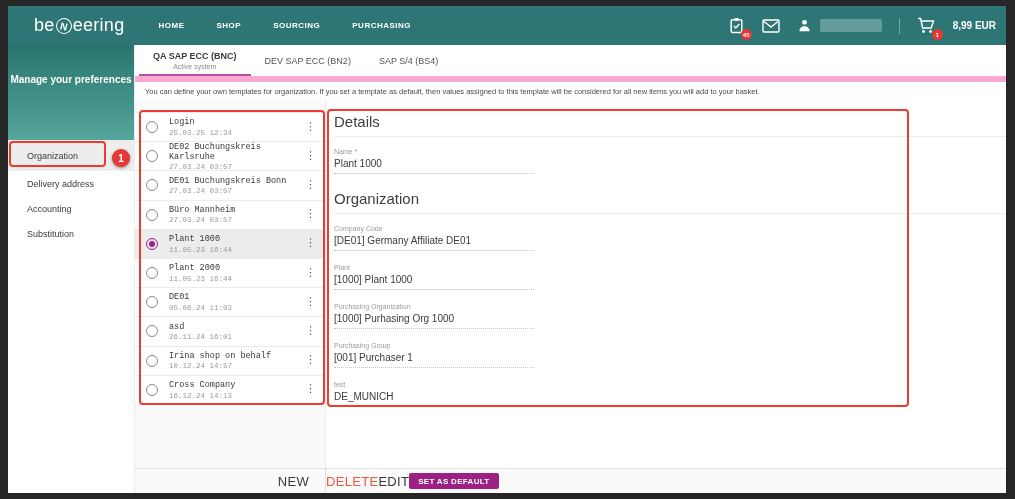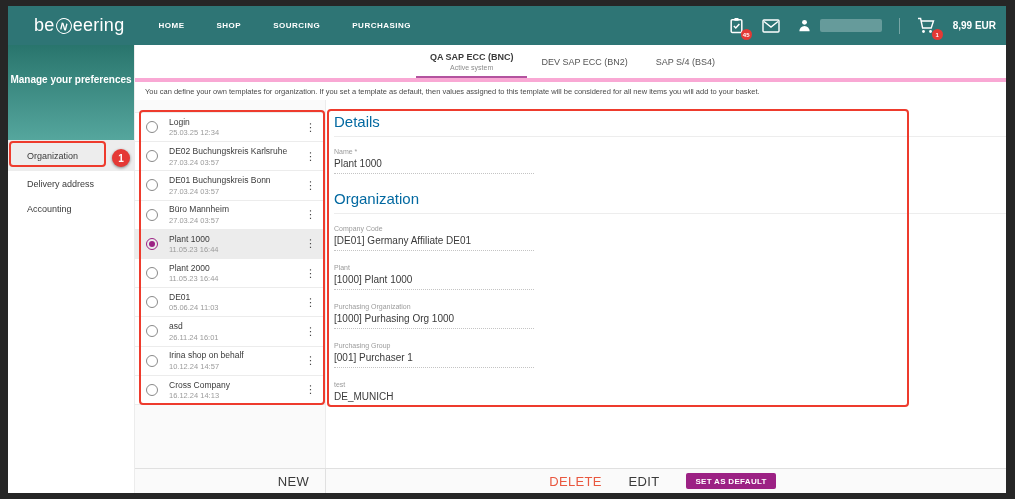--- a/index.html
+++ b/index.html
@@ -26,52 +26,52 @@
   .sidebar { width:127px; flex-shrink:0; background:#fff; border-right:1px solid #ececec; display:flex; flex-direction:column; }
   .sidebar-header { height:95px; background:linear-gradient(180deg,#29756d,#55a69d); color:#fff; text-align:center; padding-top:26px; }
   .sb-title { font-size:15px; font-weight:400; }
   .sb-sub { font-size:10px; font-weight:bold; margin-top:3px; }
   .sb-nav { display:flex; flex-direction:column; }
   .sb-item { height:25px; display:flex; align-items:center; padding-left:19px; font-size:9px; color:#3a3a3a; cursor:pointer; }
   .sb-item.selected { height:31px; background:#ededed; }
 
   
   .content { flex:1; display:flex; flex-direction:column; min-width:0; background:#fff; }
-  .tabs { height:37px; flex-shrink:0; display:flex; padding-left:4px; border-bottom:4px solid #f9a8d4;justify-content:center; }
+  .tabs { height:37px; flex-shrink:0; display:flex; padding-left:4px; border-bottom:6px solid #f9a8d4; }
   .tab { display:flex; flex-direction:column; justify-content:center; align-items:center; padding:0 14px; position:relative; cursor:pointer; }
   .tab-label { font-size:9px; color:#555; }
   .tab.active .tab-label { font-weight:bold; color:#3a3a3a; }
   .tab-sub { font-size:7px; color:#8c8c8c; margin-top:2px; }
   .tab.active::after { content:''; position:absolute; left:0; right:0; bottom:0; height:2px; background:#b3539f; }
   .desc { padding:5px 6px 4px 10px; font-size:7.5px; color:#4a4a4a; flex-shrink:0; }
 
   .panels { flex:1; display:flex; min-height:0; }
-  .list-col { width:191px; flex-shrink:0; background:#fafafa; border-right:1px solid #ececec; padding-top:12px; }
+  .list-col { width:191px; flex-shrink:0; background:#fafafa; border-right:1px solid #ececec; padding-top:12px;font-family:Liberation Mono, monospace; }
   .rows { background:#fff; border-top:1px solid #ececec; }
   .row { height:29.2px; display:flex; align-items:center; padding:0 9px 0 11px; border-bottom:1px solid #ececec; background:#fff; cursor:pointer; }
   .row.selected { background:#ececec; }
   .radio { width:12px; height:12px; border:1.5px solid #8a8a8a; border-radius:50%; flex-shrink:0; position:relative; }
   .row.selected .radio { border-color:#9c2184; }
   .row.selected .radio::after { content:''; position:absolute; inset:2px; background:#9c2184; border-radius:50%; }
   .row-text { margin-left:11px; display:flex; flex-direction:column; }
   .row-name { font-size:8.5px; color:#3a3a3a; }
   .row-date { font-size:7.5px; color:#9b9b9b; margin-top:1.5px; }
   .row-dots { margin-left:auto; color:#4a4a4a; font-size:11px; line-height:1; cursor:pointer; }
 
   .details-col { flex:1; min-width:0; background:#fff; padding:13px 0 0 8px; }
-  .d-heading { font-size:15px; font-weight:400; color:#0369a1; padding-bottom:6px; border-bottom:1px solid #ededed; }
+  .d-heading { font-size:15px; font-weight:400; color:#404040; padding-bottom:6px; border-bottom:1px solid #ededed; }
   .d-heading.org { margin-top:16px; }
   .field { margin-top:11px; margin-bottom:13px; }
   .f-label { font-size:7px; color:#9b9b9b; }
   .f-value { font-size:10px; color:#3a3a3a; margin-top:3px; padding-bottom:4px; border-bottom:1px dotted #c4c4c4; width:200px; }
 
   
   .footer { height:25px; flex-shrink:0; display:flex; border-top:1px solid #e0e0e0; background:#fafafa; }
   .footer-left { width:191px; flex-shrink:0; border-right:1px solid #e0e0e0; display:flex; align-items:center; justify-content:flex-end; padding-right:16px; }
-  .footer-right { flex:1; display:flex; align-items:center; justify-content:center; gap:27px; padding-right:7px; }
+  .footer-right { flex:1; display:flex; align-items:center; justify-content:flex-start; padding-right:7px; }
   .txt-btn { font-size:13px; font-weight:normal; letter-spacing:.3px; background:none; border:none; cursor:pointer; font-family:inherit; }
   .new-btn { color:#3a3a3a; }
   .delete-btn { color:#e9573f; }
   .edit-btn { color:#3a3a3a; }
   .set-default-btn { background:#9c2184; color:#fff; font-size:8px; font-weight:bold; border:none; border-radius:2px; height:16px; padding:0 9px; letter-spacing:.3px; cursor:pointer; font-family:inherit; }
 
   
   .ann-box { position:absolute; border:2px solid #ee3b2d; border-radius:4px; pointer-events:none; z-index:5; }
   #ann-org { left:1px; top:135px; width:97px; height:26px; }
   #ann-list { left:131px; top:104px; width:186px; height:295px; }
@@ -138,20 +138,21 @@
 
     <aside class="sidebar">
       <div class="sidebar-header">
         <div class="sb-sub">Manage your preferences</div>
       </div>
       <nav class="sb-nav">
 
       <div class="sb-item selected">Organization</div>
             <div class="sb-item">Delivery address</div>
             <div class="sb-item">Accounting</div>
+            <div class="sb-item">Substitution</div>
           </nav>
     </aside>
 
     <main class="content">
       <div class="tabs">
 
       <div class="tab active">
             <span class="tab-label">QA SAP ECC (BNC)</span>
             <span class="tab-sub">Active system</span>
           </div>

